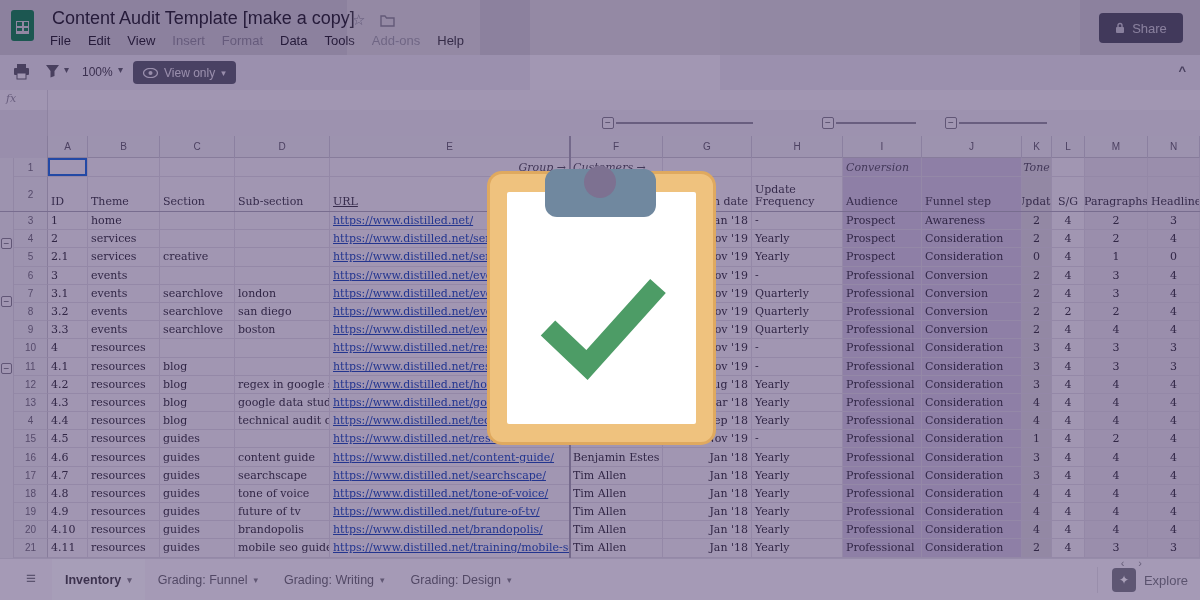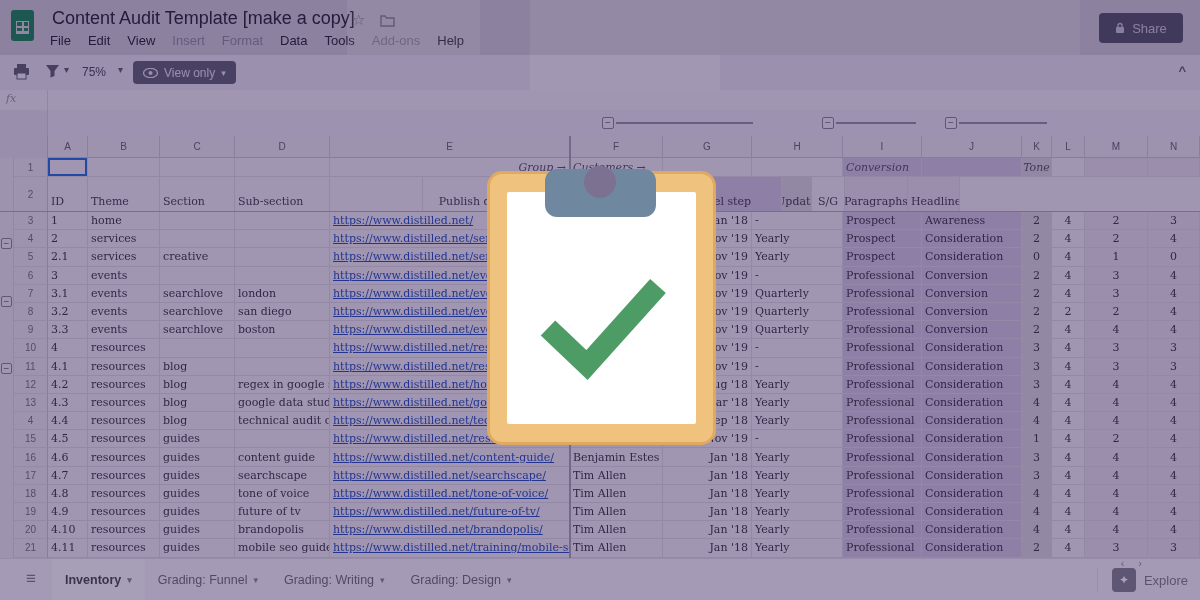--- a/index.html
+++ b/index.html
@@ -139,21 +139,21 @@
           <rect x="1" y="5" width="15" height="7" rx="1" fill="#5f6368"></rect>
           <rect x="4" y="10" width="9" height="6" fill="#fff" stroke="#5f6368"></rect>
         </svg>
     </div>
     <div class="tb-icon" style="left:45px">
       <svg width="15" height="15" viewBox="0 0 15 15">
           <path d="M1 2h13L9.5 8v5l-4 1.5V8z" fill="#5f6368"></path>
         </svg>
     </div>
     <div id="filter-caret">▾</div>
-    <div id="zoom-ctl">75%</div>
+    <div id="zoom-ctl">100%</div>
     <div id="zoom-caret">▾</div>
     <div id="viewonly">
       <svg width="15" height="10" viewBox="0 0 15 10">
           <ellipse cx="7.5" cy="5" rx="7" ry="4.6" fill="none" stroke="#f0f0f4" stroke-width="1.3"></ellipse>
           <circle cx="7.5" cy="5" r="2" fill="#f0f0f4"></circle>
         </svg>
       <span>View only</span>
       <span class="caret" style="font-size:9px">▾</span>
     </div>
     <div id="collapse">^</div>
@@ -217,20 +217,21 @@
           <div class="cell k-sg" style="width: 33px;"></div>
           <div class="cell k-par" style="width: 63px;"></div>
           <div class="cell k-head" style="width: 52px;"></div>
         </div>
         <div class="grow r2 hdr">
           <div class="ncell">2</div>
           <div class="cell k-id" style="width: 40px;">ID</div>
           <div class="cell k-theme" style="width: 72px;">Theme</div>
           <div class="cell k-section" style="width: 75px;">Section</div>
           <div class="cell k-sub" style="width: 95px;">Sub-section</div>
+          <div class="cell k-url" style="width: 240px;">URL</div>
           <div class="cell k-author" style="width: 93px;"></div>
           <div class="cell k-date" style="width: 89px;">Publish date</div>
           <div class="cell k-freq" style="width: 91px;">Update Frequency</div>
           <div class="cell k-aud" style="width: 79px;">Audience</div>
           <div class="cell k-fun" style="width: 100px;">Funnel step</div>
           <div class="cell k-score" style="width: 30px;">Update</div>
           <div class="cell k-sg" style="width: 33px;">S/G</div>
           <div class="cell k-par" style="width: 63px;">Paragraphs</div>
           <div class="cell k-head" style="width: 52px;">Headlines</div>
         </div>

